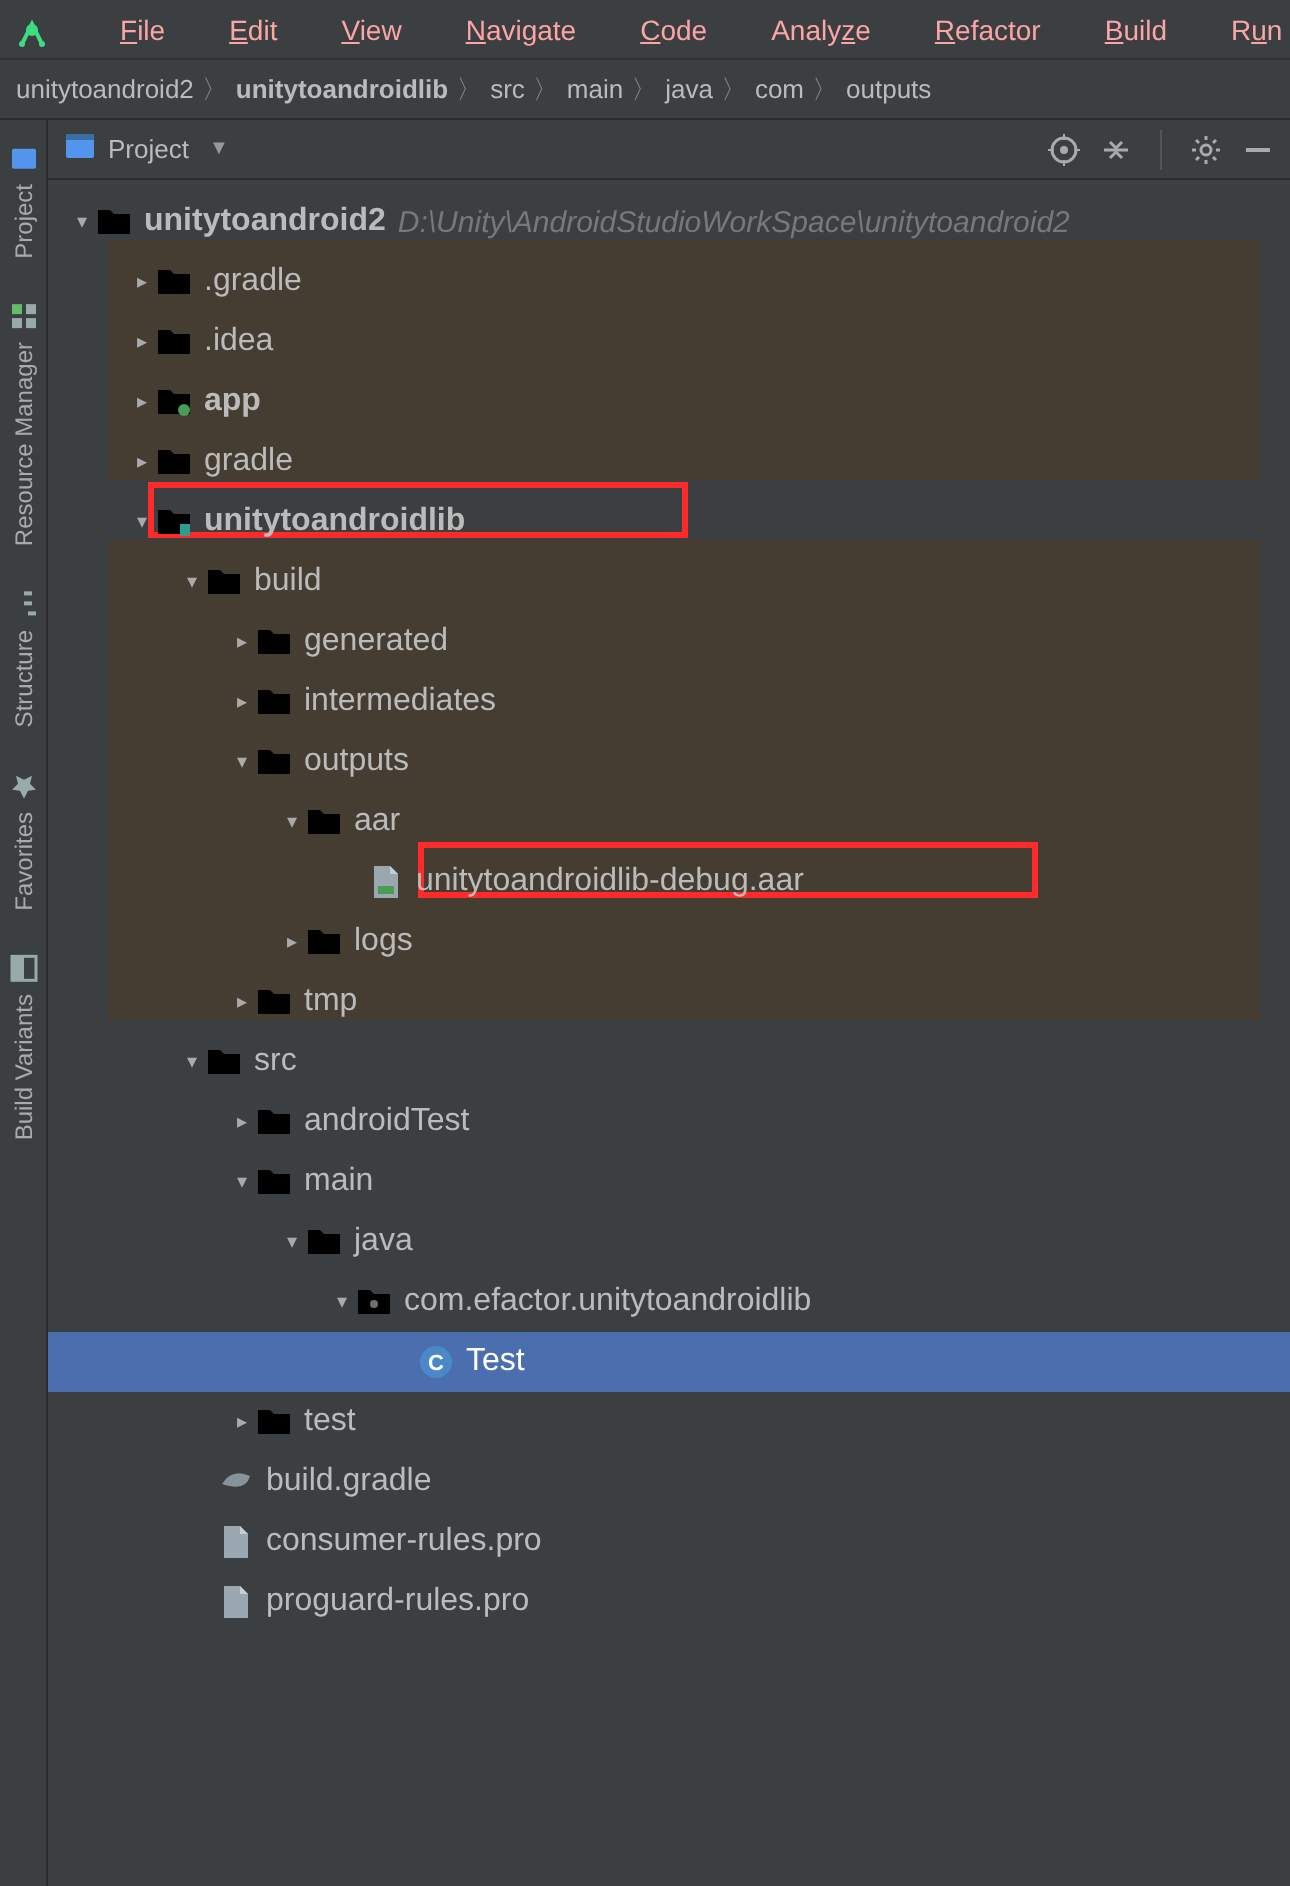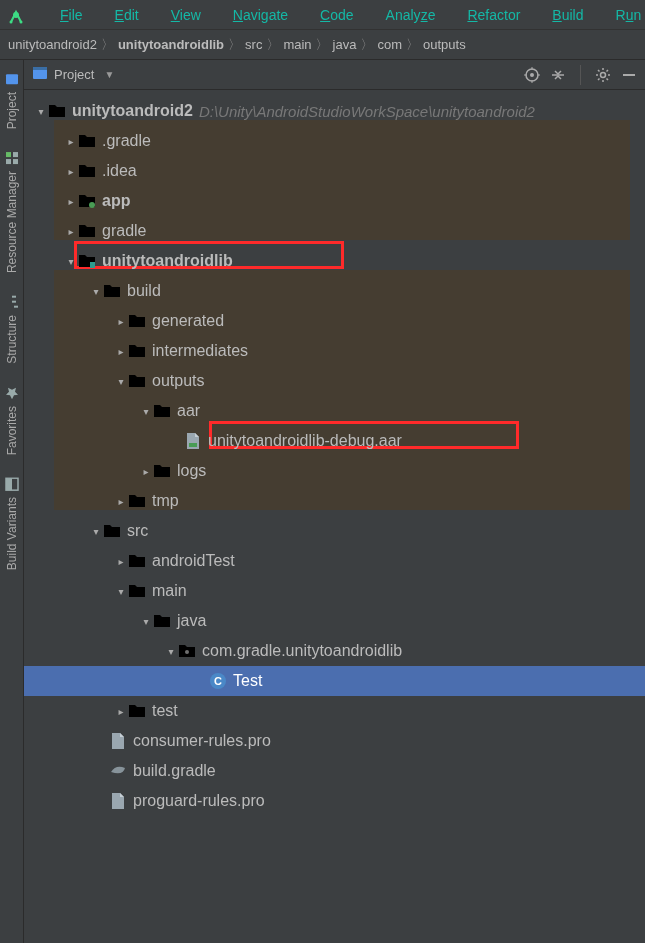--- a/index.html
+++ b/index.html
@@ -1,20 +1,20 @@
 <!DOCTYPE html>
 <html><head>
 <meta charset="utf-8">
 <style>
 * { margin: 0; padding: 0; box-sizing: border-box; font-family: -apple-system, "Segoe UI", sans-serif; }
 body { background: #3c3f41; color: #bbbbbb; width: 645px; height: 943px; overflow: hidden; font-size: 14px; }
 
 .menubar { display: flex; align-items: center; height: 30px; background: #3c3f41; padding: 0 6px; border-bottom: 1px solid #323232; }
 .menubar .logo { width: 24px; height: 24px; margin-right: 10px; display:flex; align-items:center; justify-content:center; }
-.menubar .menu-item { padding: 0 8px; cursor: pointer; font-size: 14px; color: #14b8a6; margin-left: 16px; }
+.menubar .menu-item { padding: 0 8px; cursor: pointer; font-size: 14px; color: #fca5a5; margin-left: 16px; }
 .menubar .menu-item u { text-decoration: underline; }
 
 .breadcrumb { display: flex; align-items: center; height: 30px; background: #3c3f41; padding: 0 6px; border-bottom: 1px solid #2b2b2b; font-size: 13px; overflow:hidden; white-space:nowrap;}
 .breadcrumb .crumb { padding: 0 2px; color: #bbbbbb; cursor:pointer; }
 .breadcrumb .sep { color: #888; padding: 0 2px; }
 
 .main { display: flex; height: calc(100% - 60px); }
 
 .vtabs { width: 24px; background: #3c3f41; border-right: 1px solid #2b2b2b; display:flex; flex-direction:column; align-items:center; padding-top:4px; gap:6px;}
 .vtab { writing-mode: vertical-rl; transform: rotate(180deg); font-size: 12px; color: #aaaaaa; padding: 8px 2px; display:flex; align-items:center; gap:6px; cursor:pointer;}
@@ -355,21 +355,21 @@
           <span class="label">java</span>
         </div>
       <div class="node" style="padding-left:140px">
           <span class="tw">▾</span>
           <span class="icon">
             <svg class="folder grey" width="18" height="18" viewBox="0 0 18 18">
               <use href="#folder-shape"></use>
               <circle cx="9" cy="10" r="2" fill="#6e6e6e"></circle>
             </svg>
           </span>
-          <span class="label">com.gradle.unitytoandroidlib</span>
+          <span class="label">com.efactor.unitytoandroidlib</span>
         </div>
       <div class="node selected" style="padding-left:185px">
           <span class="icon">
             <svg width="18" height="18" viewBox="0 0 18 18">
               <circle cx="9" cy="9" r="8" fill="#4a88c7"></circle>
               <text x="9" y="13" text-anchor="middle" font-size="11" font-weight="bold" fill="#fff">C</text>
             </svg>
           </span>
           <span class="label">Test</span>
         </div>
@@ -378,32 +378,32 @@
           <span class="icon">
             <svg class="folder grey" width="18" height="18" viewBox="0 0 18 18">
               <use href="#folder-shape"></use>
             </svg>
           </span>
           <span class="label">test</span>
         </div>
       <div class="node" style="padding-left:85px">
           <span class="icon">
             <svg width="18" height="18" viewBox="0 0 18 18">
+              <path d="M2 10 q5 -8 14 -4 q-2 8 -14 4" fill="#87939a"></path>
+            </svg>
+          </span>
+          <span class="label">build.gradle</span>
+        </div>
+      <div class="node" style="padding-left:85px">
+          <span class="icon">
+            <svg width="18" height="18" viewBox="0 0 18 18">
               <use href="#file-shape"></use>
             </svg>
           </span>
           <span class="label">consumer-rules.pro</span>
-        </div>
-      <div class="node" style="padding-left:85px">
-          <span class="icon">
-            <svg width="18" height="18" viewBox="0 0 18 18">
-              <path d="M2 10 q5 -8 14 -4 q-2 8 -14 4" fill="#87939a"></path>
-            </svg>
-          </span>
-          <span class="label">build.gradle</span>
         </div>
       <div class="node" style="padding-left:85px">
           <span class="icon">
             <svg width="18" height="18" viewBox="0 0 18 18">
               <use href="#file-shape"></use>
             </svg>
           </span>
           <span class="label">proguard-rules.pro</span>
         </div>
 

